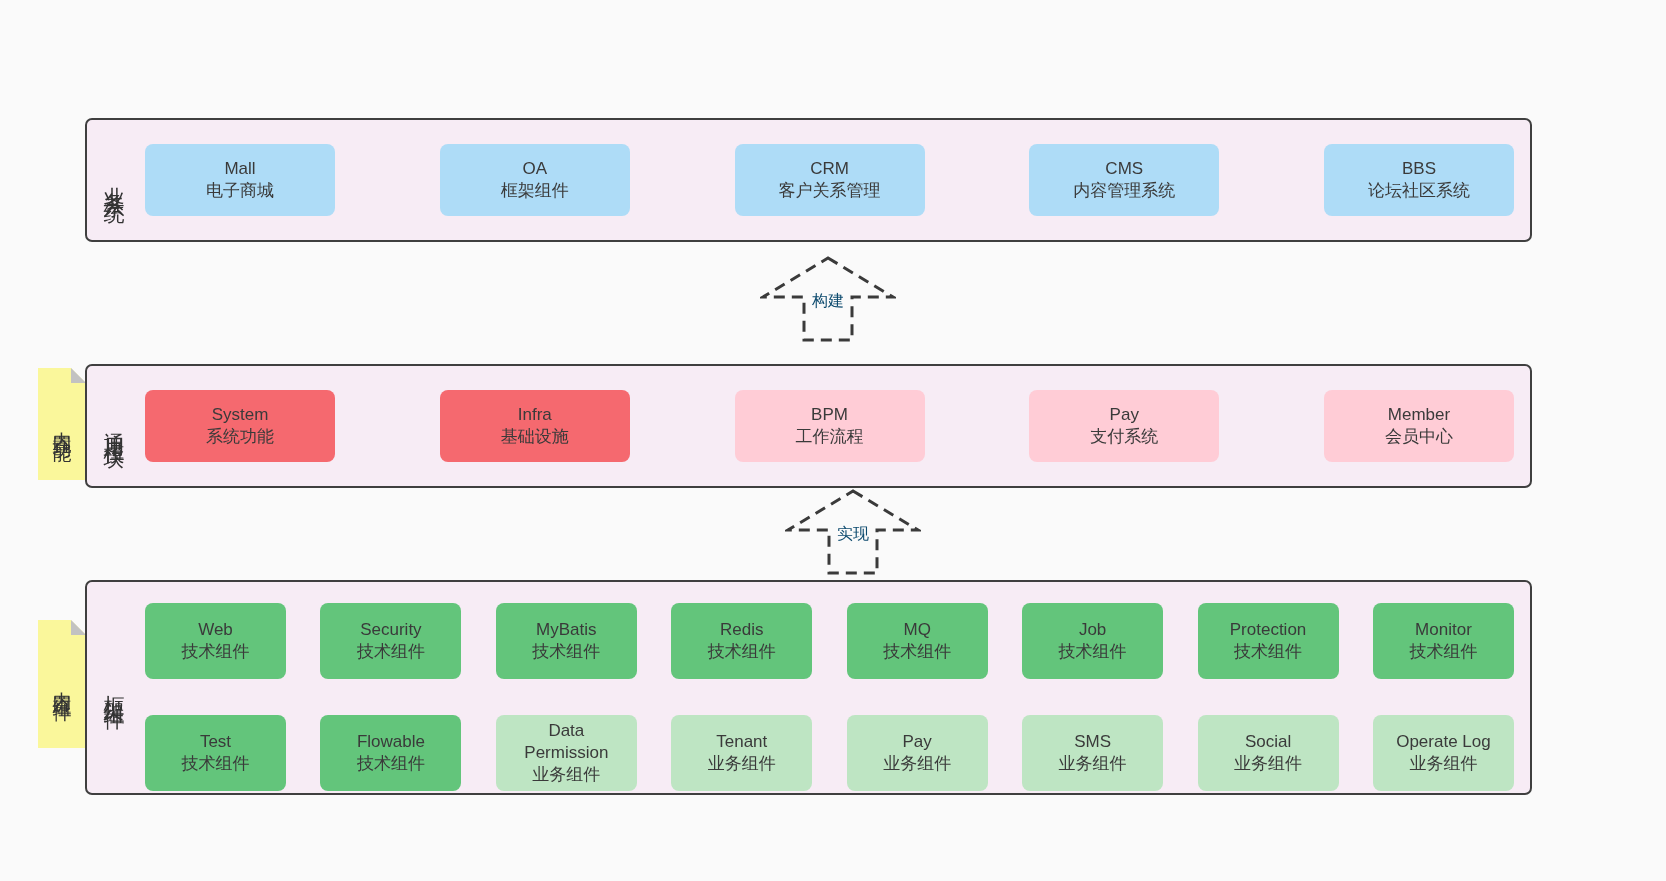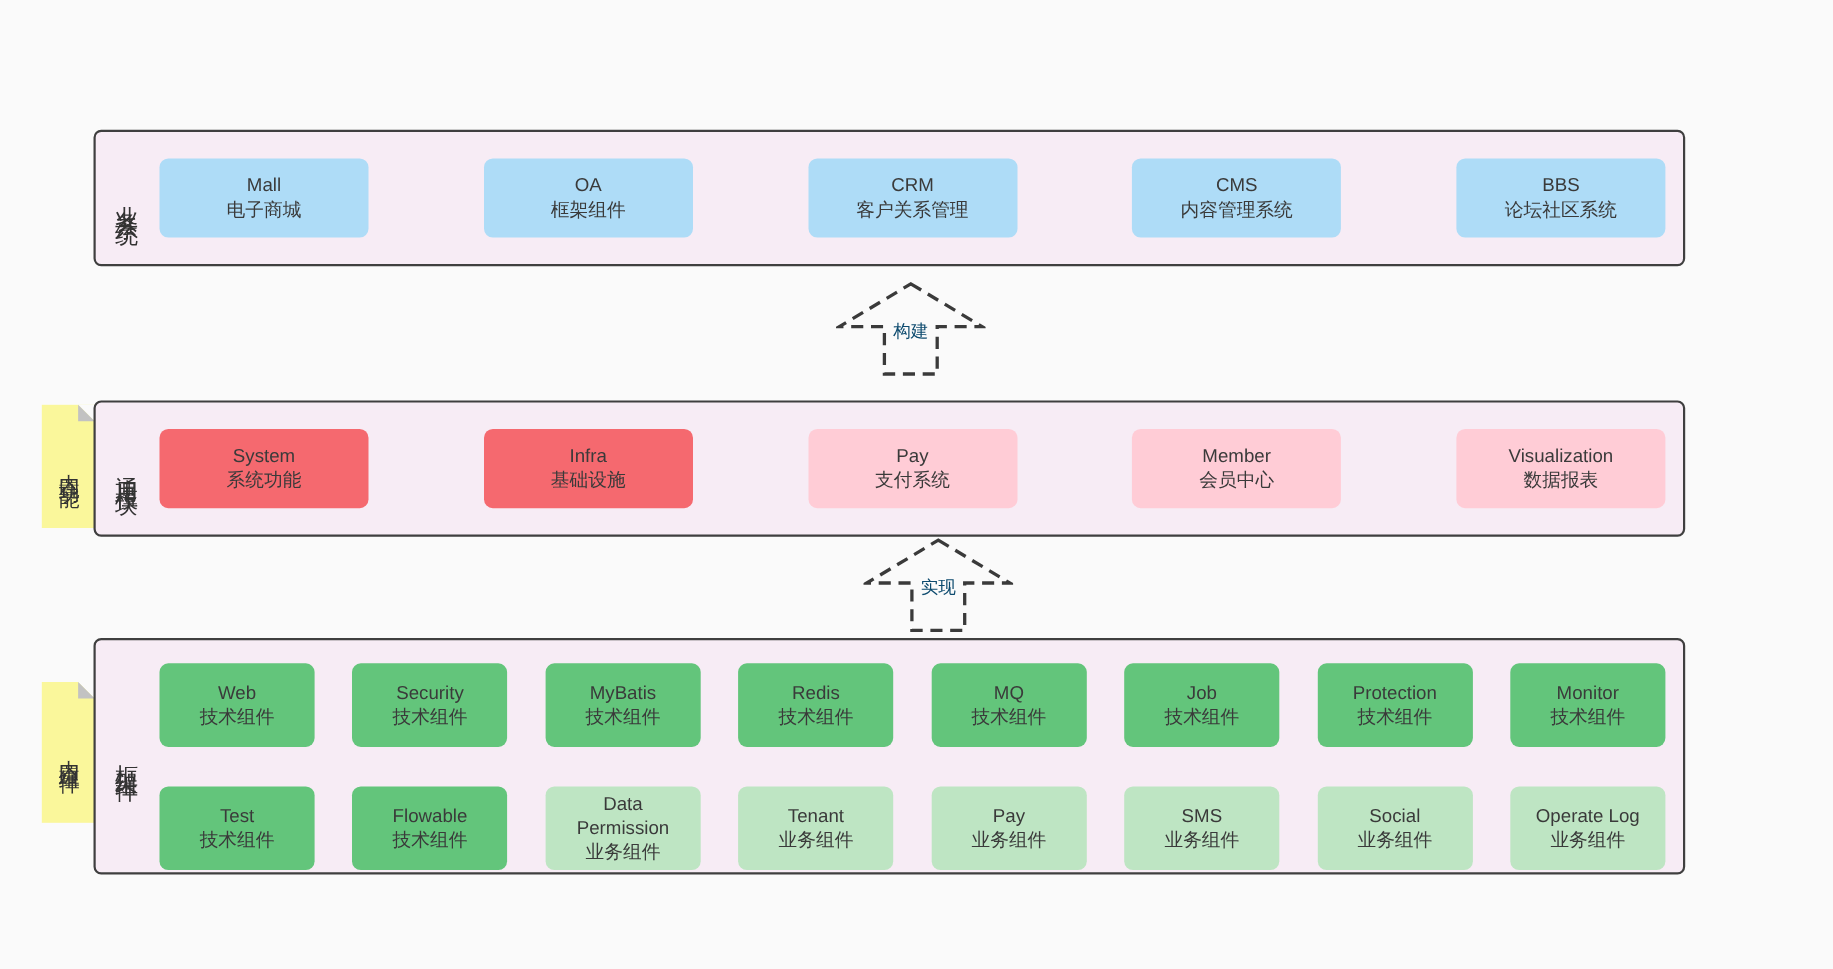--- a/index.html
+++ b/index.html
@@ -122,30 +122,30 @@
   <div class="box-row">
     <div class="box box-lg red">
       <div>System</div>
       <div>系统功能</div>
     </div>
     <div class="box box-lg red">
       <div>Infra</div>
       <div>基础设施</div>
     </div>
     <div class="box box-lg pink">
+      <div>BPM</div>
+      <div>工作流程</div>
+    </div>
+    <div class="box box-lg pink">
       <div>Pay</div>
       <div>支付系统</div>
     </div>
     <div class="box box-lg pink">
       <div>Member</div>
       <div>会员中心</div>
-    </div>
-    <div class="box box-lg pink">
-      <div>Visualization</div>
-      <div>数据报表</div>
     </div>
   </div>
 </div>
 
 <div class="arrow arrow-implement">
   <svg viewBox="0 0 136 88">
     <polygon points="68,3 133,42 92,42 92,85 44,85 44,42 3,42" fill="#fafafa" stroke="#3a3a3a" stroke-width="3" stroke-dasharray="11 7" stroke-linejoin="miter"></polygon>
   </svg>
   <span class="arrow-label">实现</span>
 </div>

